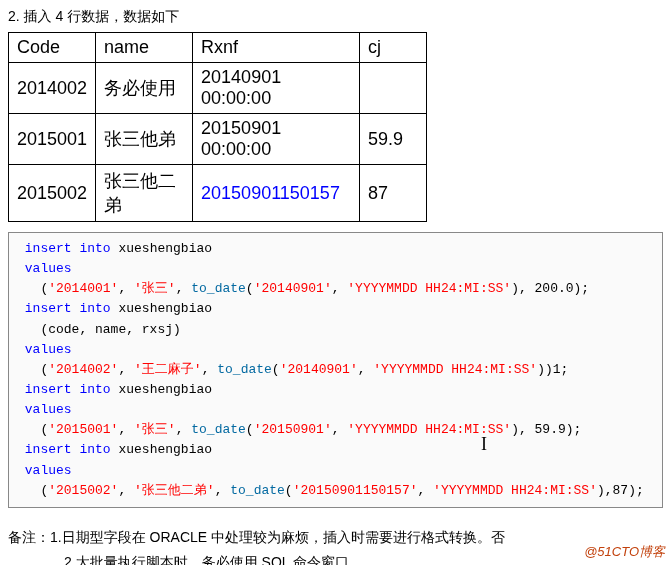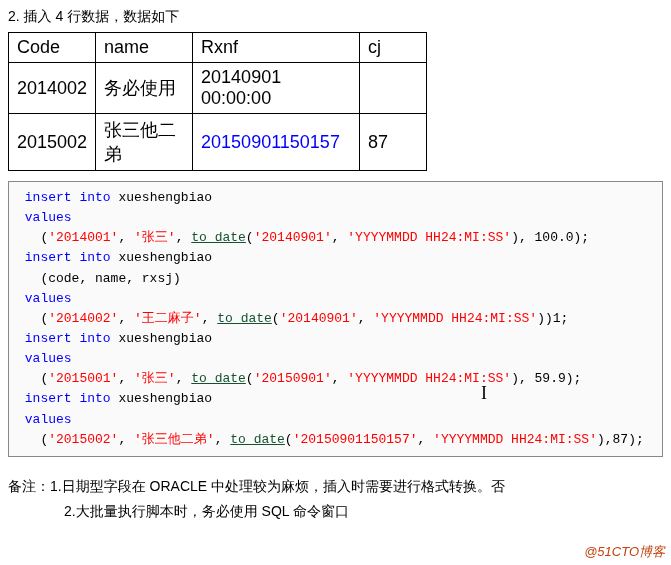--- a/index.html
+++ b/index.html
@@ -44,21 +44,21 @@
     font-size: 13px;
     line-height: 1.55;
     white-space: pre;
     color: #000;
     margin-bottom: 10px;
     position: relative;
     overflow: hidden;
   }
   .kw { color: #0000ff; }
   .str { color: #ff0000; }
-  .fn { color: #14532d; text-decoration: underline; }
+  .fn { color: #0369a1; }
   .caret {
     position: absolute;
     right: 175px;
     bottom: 48px;
     font-family: serif;
     font-size: 18px;
     color: #000;
   }
   .note {
     font-size: 14px;
@@ -95,31 +95,37 @@
     </tr>
   </thead>
   <tbody>
     <tr>
       <td>2014002</td>
       <td>务必使用</td>
       <td>20140901 00:00:00</td>
       <td></td>
     </tr>
     <tr>
+      <td>2015001</td>
+      <td>张三他弟</td>
+      <td>20150901 00:00:00</td>
+      <td>59.9</td>
+    </tr>
+    <tr>
       <td>2015002</td>
       <td>张三他二弟</td>
       <td class="blue-text">20150901150157</td>
       <td>87</td>
     </tr>
   </tbody>
 </table>
 
 <div class="code-block"><span class="indent1"></span><span class="kw">insert into</span> <span>xueshengbiao</span>
 <span class="indent1"></span><span class="kw">values</span>
-<span class="indent1"></span>  (<span class="str">'2014001'</span>, <span class="str">'张三'</span>, <span class="fn">to_date</span>(<span class="str">'20140901'</span>, <span class="str">'YYYYMMDD HH24:MI:SS'</span>), <span>100.0</span>);
+<span class="indent1"></span>  (<span class="str">'2014001'</span>, <span class="str">'张三'</span>, <span class="fn">to_date</span>(<span class="str">'20140901'</span>, <span class="str">'YYYYMMDD HH24:MI:SS'</span>), <span>200.0</span>);
 <span class="indent1"></span><span class="kw">insert into</span> <span>xueshengbiao</span>
 <span class="indent1"></span>  <span>(code, name, rxsj)</span>
 <span class="indent1"></span><span class="kw">values</span>
 <span class="indent1"></span>  (<span class="str">'2014002'</span>, <span class="str">'王二麻子'</span>, <span class="fn">to_date</span>(<span class="str">'20140901'</span>, <span class="str">'YYYYMMDD HH24:MI:SS'</span>)<span>)1;</span>
 <span class="indent1"></span><span class="kw">insert into</span> <span>xueshengbiao</span>
 <span class="indent1"></span><span class="kw">values</span>
 <span class="indent1"></span>  (<span class="str">'2015001'</span>, <span class="str">'张三'</span>, <span class="fn">to_date</span>(<span class="str">'20150901'</span>, <span class="str">'YYYYMMDD HH24:MI:SS'</span>), <span>59.9</span>);
 <span class="indent1"></span><span class="kw">insert into</span> <span>xueshengbiao</span>
 <span class="indent1"></span><span class="kw">values</span>
 <span class="indent1"></span>  (<span class="str">'2015002'</span>, <span class="str">'张三他二弟'</span>, <span class="fn">to_date</span>(<span class="str">'20150901150157'</span>, <span class="str">'YYYYMMDD HH24:MI:SS'</span>),<span>87</span>);<span class="caret">I</span></div>

